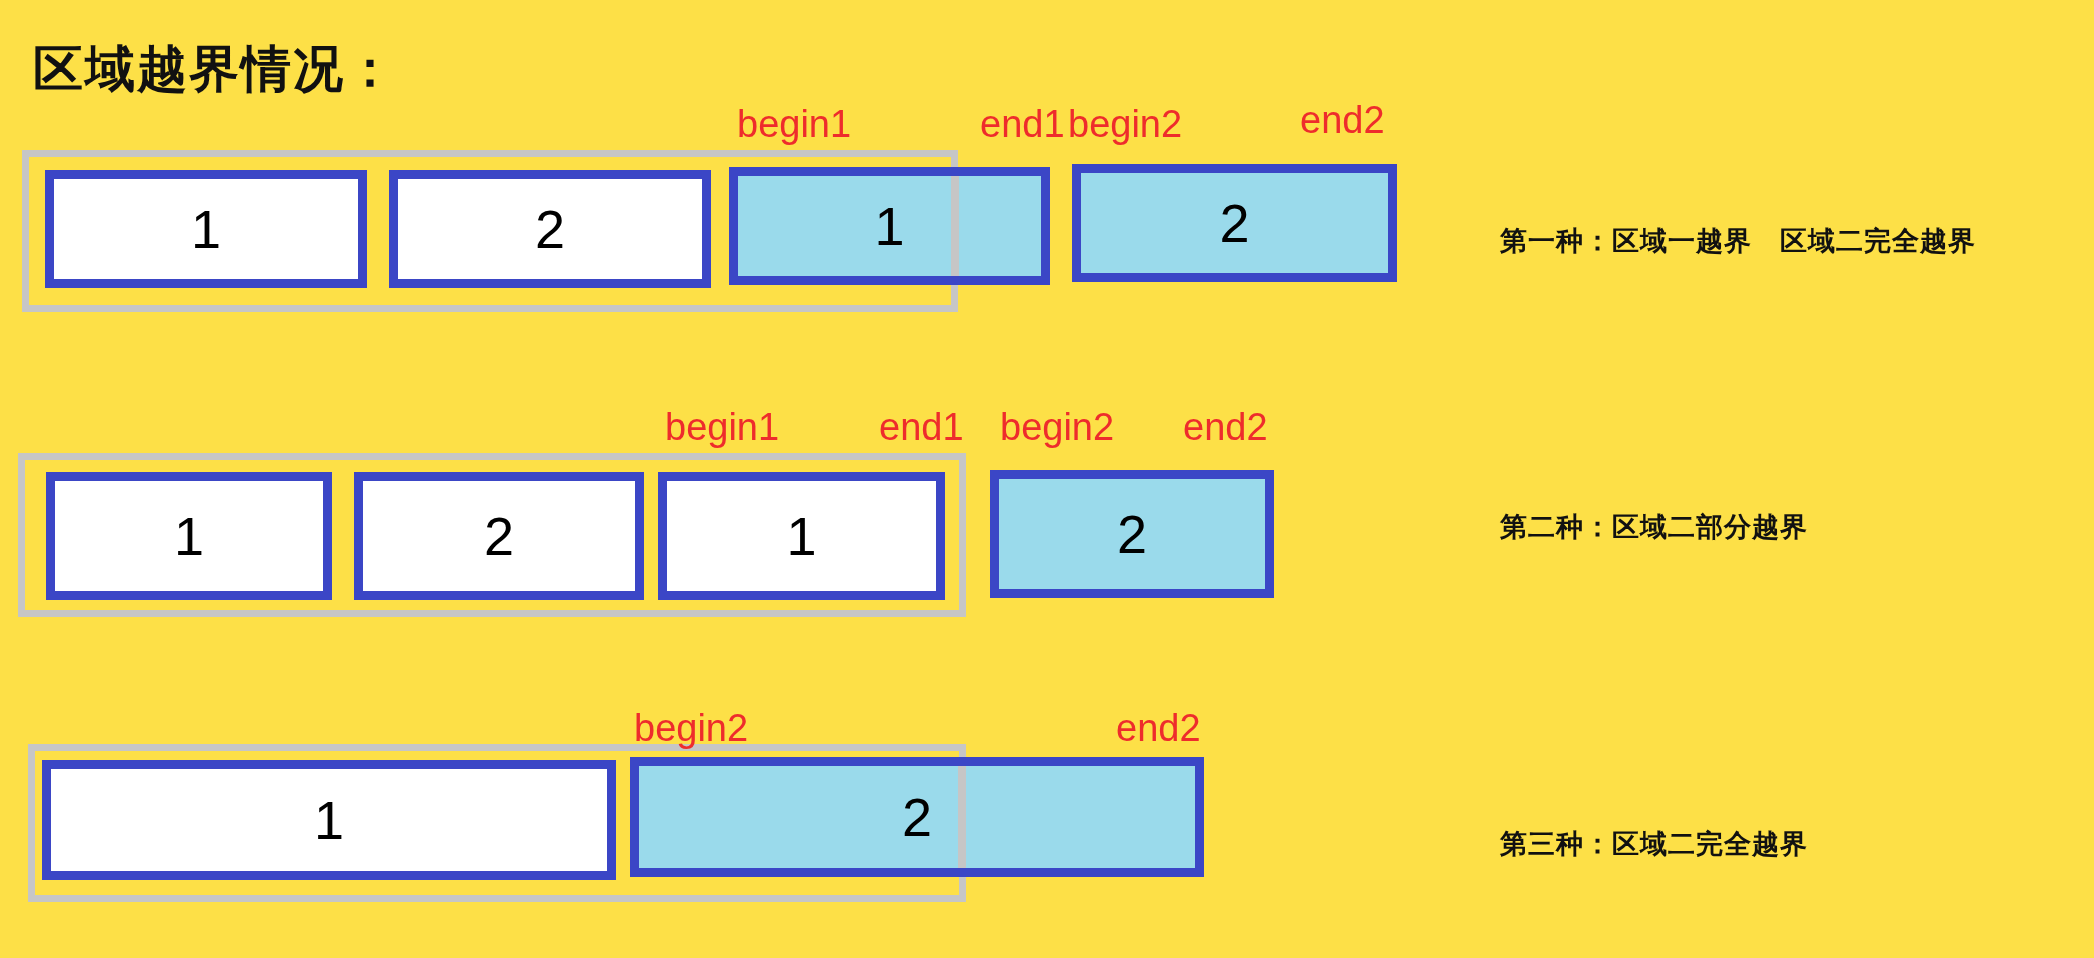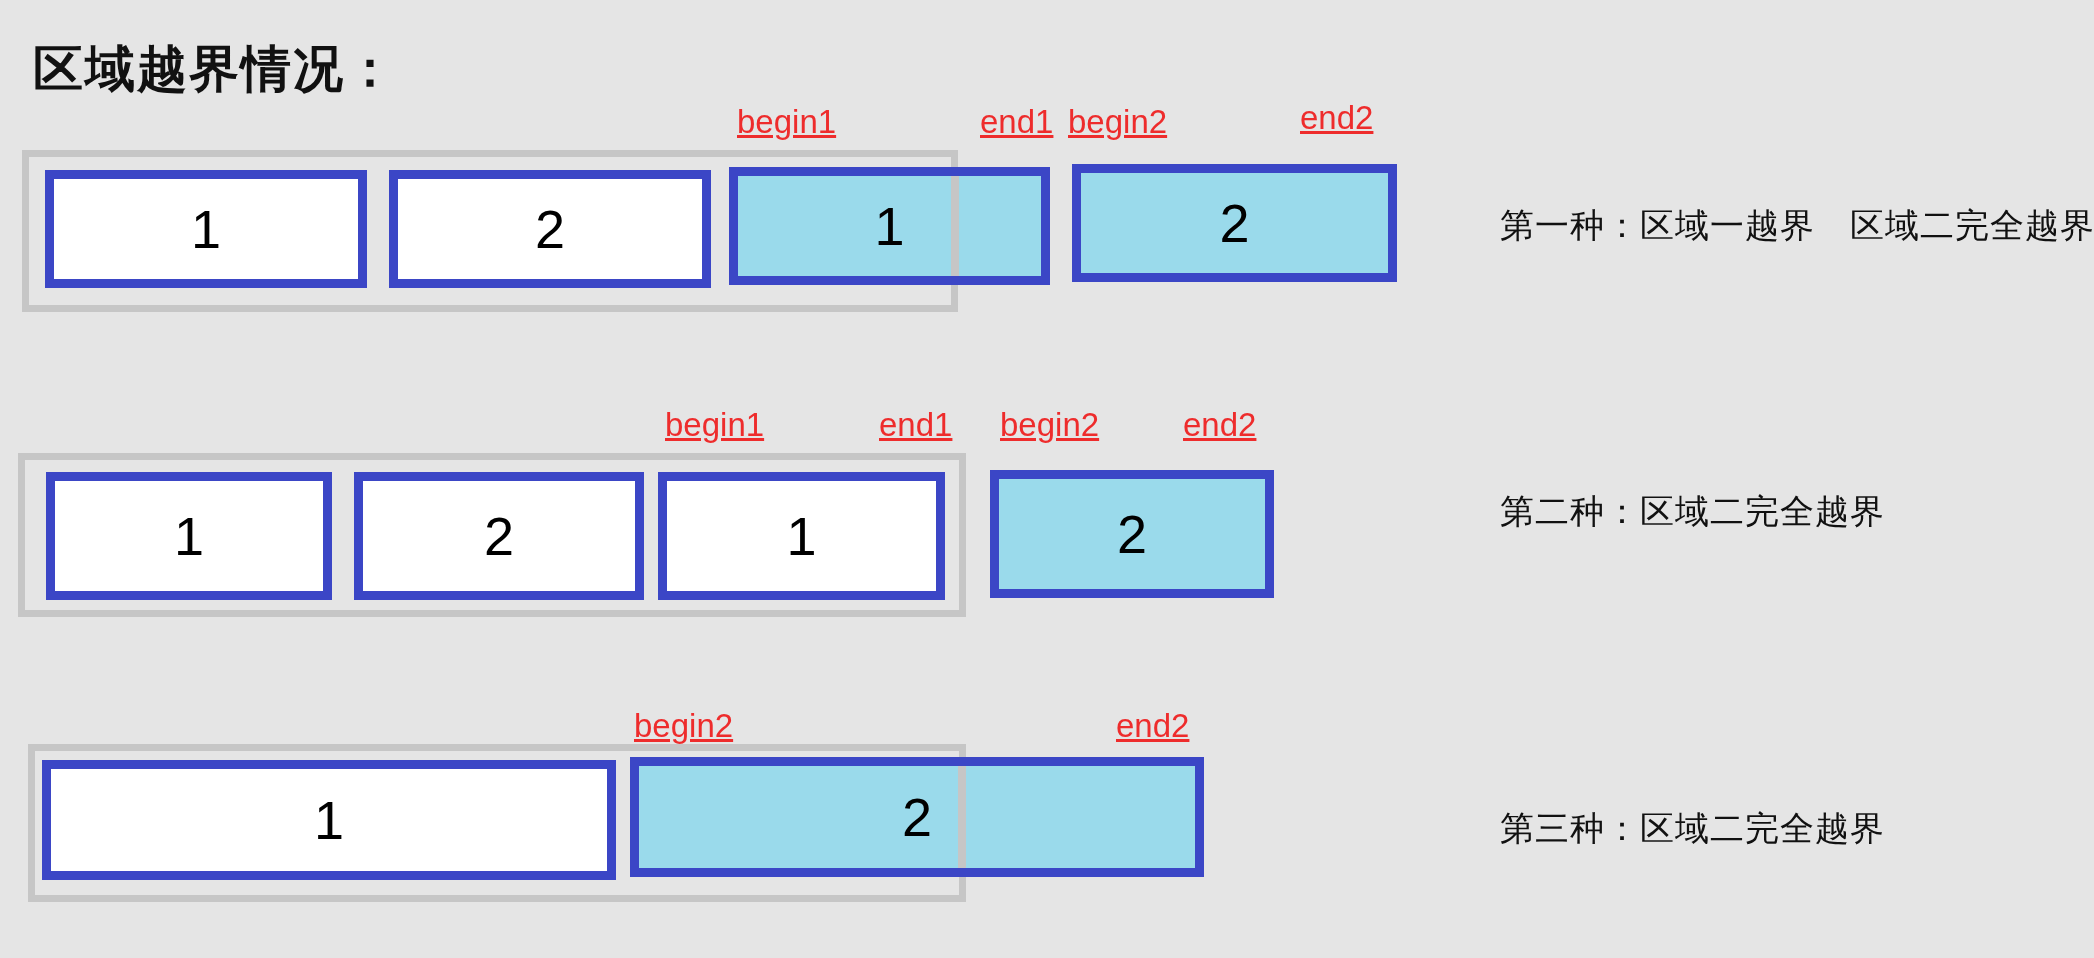--- a/index.html
+++ b/index.html
@@ -6,40 +6,39 @@
     --blue:#3b46c6;
     --cyan:#9adaeb;
     --gray:#c6c6c6;
     --red:#ee2c2c;
     --ink:#111111;
   }
   html,body{margin:0;padding:0;background:#ffffff;}
   #canvas{
     position:relative;
     width:2094px;height:958px;
-    background:#e5e5e5;
+    background:#fde047;
     overflow:hidden;
     font-family:"Liberation Sans","DejaVu Sans",sans-serif;
   }
   .title{
     position:absolute;
     font-size:50px;
     font-weight:700;
     color:var(--ink);
     letter-spacing:2px;
     white-space:nowrap;
   }
   .blabel{
     position:absolute;
-    font-size:33px;
+    font-size:38px;
     font-weight:400;
     color:var(--red);
     white-space:nowrap;
     line-height:1.1;
-    text-decoration:underline;
   }
   .region-container{
     position:absolute;
     box-sizing:border-box;
     border:7px solid var(--gray);
     background:transparent;
   }
   .block{
     position:absolute;
     box-sizing:border-box;
@@ -52,25 +51,26 @@
     font-weight:300;
     color:#000000;
   }
   .block.filled{background:var(--cyan);}
   .stripe{
     position:absolute;
     background:var(--gray);
   }
   .caption{
     position:absolute;
-    font-size:34px;
-    font-weight:400;
+    font-size:27px;
+    font-weight:700;
     color:var(--ink);
     white-space:nowrap;
     letter-spacing:1px;
+    margin-top:20px;
   }
 </style>
 </head>
 <body>
 
 <div id="canvas">
   <div class="title" style="left:33px;top:36px;">区域越界情况：</div>
   <div id="stage">
       <div class="region-container" style="left: 22px; top: 150px; width: 936px; height: 162px;"></div>
       <div class="block" style="left: 45px; top: 170px; width: 322px; height: 118px;">1</div>
@@ -85,21 +85,21 @@
       <div class="caption" style="left: 1500px; top: 203px;">第一种：区域一越界　区域二完全越界</div>
       <div class="region-container" style="left: 18px; top: 453px; width: 948px; height: 164px;"></div>
       <div class="block" style="left: 46px; top: 472px; width: 286px; height: 128px;">1</div>
       <div class="block" style="left: 354px; top: 472px; width: 290px; height: 128px;">2</div>
       <div class="block" style="left: 658px; top: 472px; width: 287px; height: 128px;">1</div>
       <div class="block filled" style="left: 990px; top: 470px; width: 284px; height: 128px;">2</div>
       <div class="blabel" style="left: 665px; top: 407px;">begin1</div>
       <div class="blabel" style="left: 879px; top: 407px;">end1</div>
       <div class="blabel" style="left: 1000px; top: 407px;">begin2</div>
       <div class="blabel" style="left: 1183px; top: 407px;">end2</div>
-      <div class="caption" style="left: 1500px; top: 489px;">第二种：区域二完全越界</div>
+      <div class="caption" style="left: 1500px; top: 489px;">第二种：区域二部分越界</div>
       <div class="region-container" style="left: 28px; top: 744px; width: 938px; height: 158px;"></div>
       <div class="block" style="left: 42px; top: 760px; width: 574px; height: 120px;">1</div>
       <div class="block filled" style="left: 630px; top: 757px; width: 574px; height: 120px;">2</div>
       <div class="stripe" style="left: 958px; top: 766px; width: 8px; height: 102px;"></div>
       <div class="blabel" style="left: 634px; top: 708px;">begin2</div>
       <div class="blabel" style="left: 1116px; top: 708px;">end2</div>
       <div class="caption" style="left: 1500px; top: 806px;">第三种：区域二完全越界</div>
     </div>
 </div>
 

